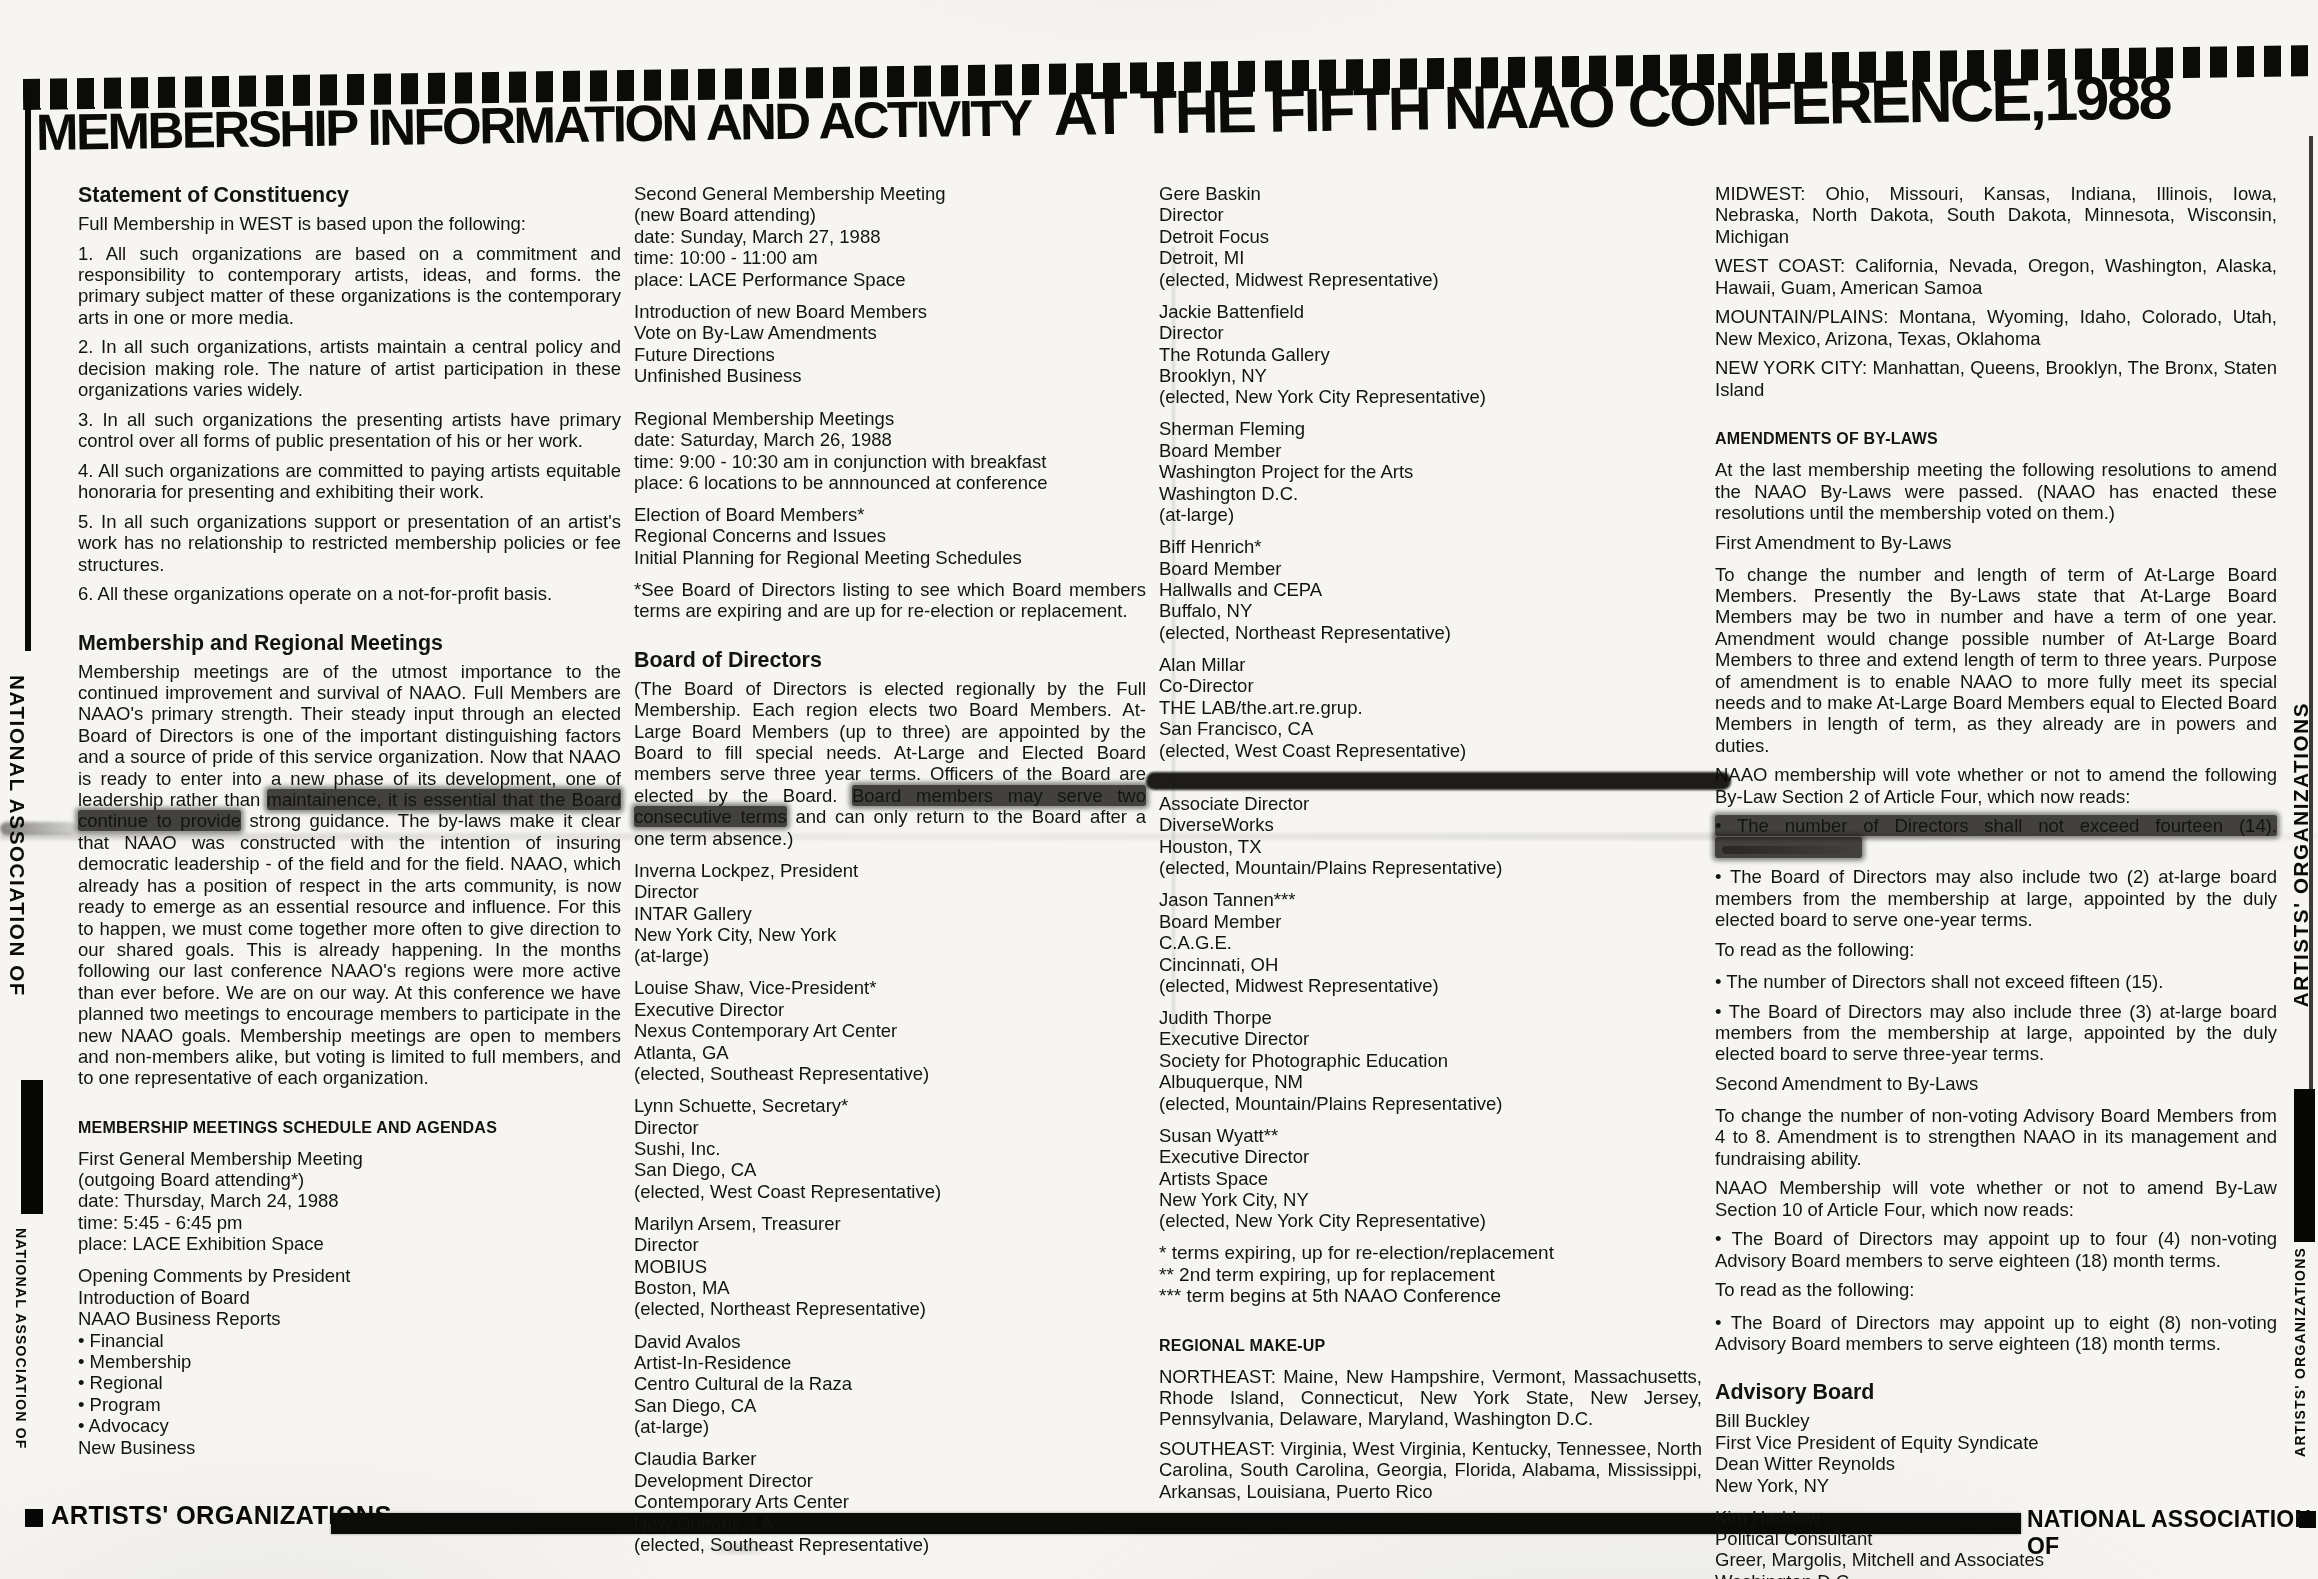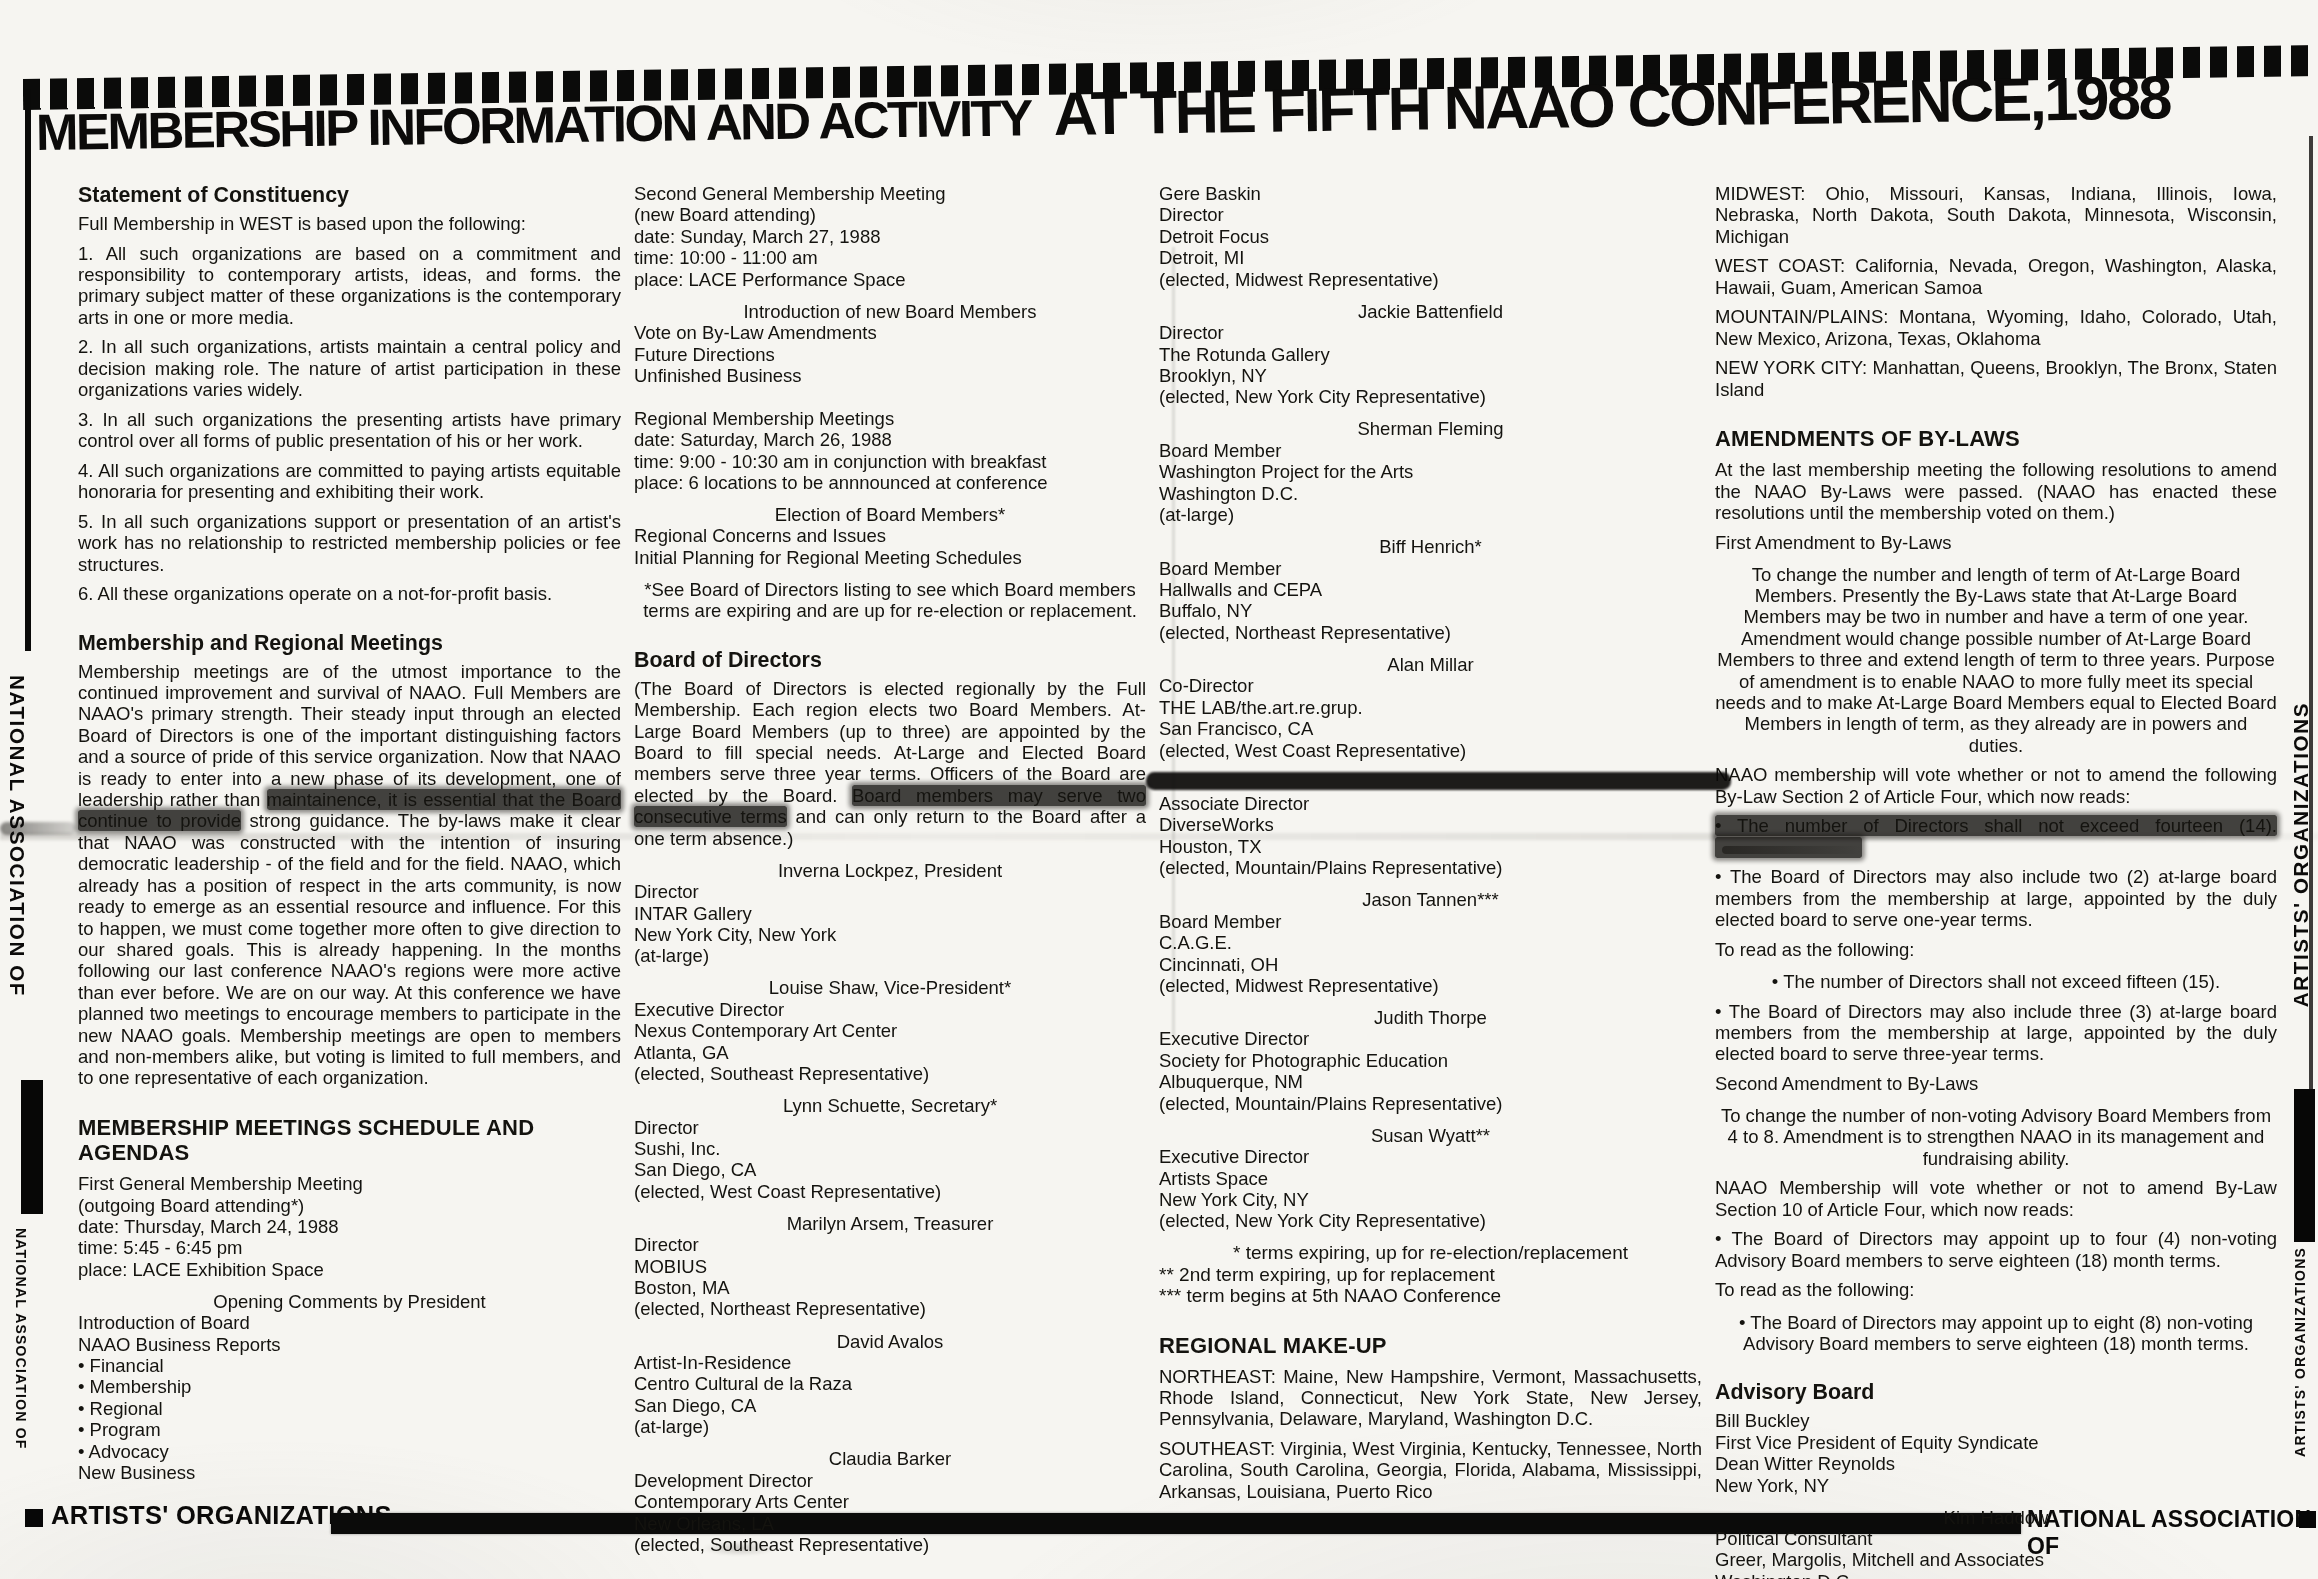--- a/index.html
+++ b/index.html
@@ -27,30 +27,30 @@
     font-weight:800;color:#0c0b0a;
   }
   .title .t1{font-size:51px;letter-spacing:-2.5px;}
   .title .t2{font-size:61px;letter-spacing:-2.5px;margin-left:23px;}
   
   #cols{
     position:absolute;left:78px;top:183px;z-index:2;
     display:grid;grid-template-columns:543px 512px 543px 562px;column-gap:13px;
   }
   .col{font-size:18.5px;line-height:21.4px;}
-  .h2{font-weight:800;font-size:22px;line-height:25.5px;letter-spacing:0.2px;margin:0 0 7.4px;}
+  .h2{font-weight:800;font-size:16px;line-height:25.5px;letter-spacing:0.2px;margin:0 0 7.4px;}
   .h3{font-weight:700;font-size:21.4px;line-height:25px;margin:0 0 5px;}
   .p{margin:0 0 8.2px;}
   .pj{text-align:justify;margin:0 0 8.2px;}
   .it{text-align:justify;margin:0 0 8.2px;}
   .ln,.fn{margin:0;}
   .fn{font-size:19px;}
   .mt-lg{margin-top:26px;}
   .gap{margin-top:21.4px;}
-  .gap-sm{margin-top:10.7px;text-align:center;}
+  .gap-sm{margin-top:10.7px;}
   
   .smear-inline{
     background:rgba(16,14,12,.78);
     box-shadow:0 0 4.1px 2.5px rgba(16,14,12,.45);
     border-radius:2.5px;
     box-decoration-break:clone;-webkit-box-decoration-break:clone;
   }
   .strike-tail .smear-inline::after{
     content:"";display:inline-block;height:8.2px;width:140px;margin-left:6.6px;
     border-radius:4.1px;vertical-align:baseline;

